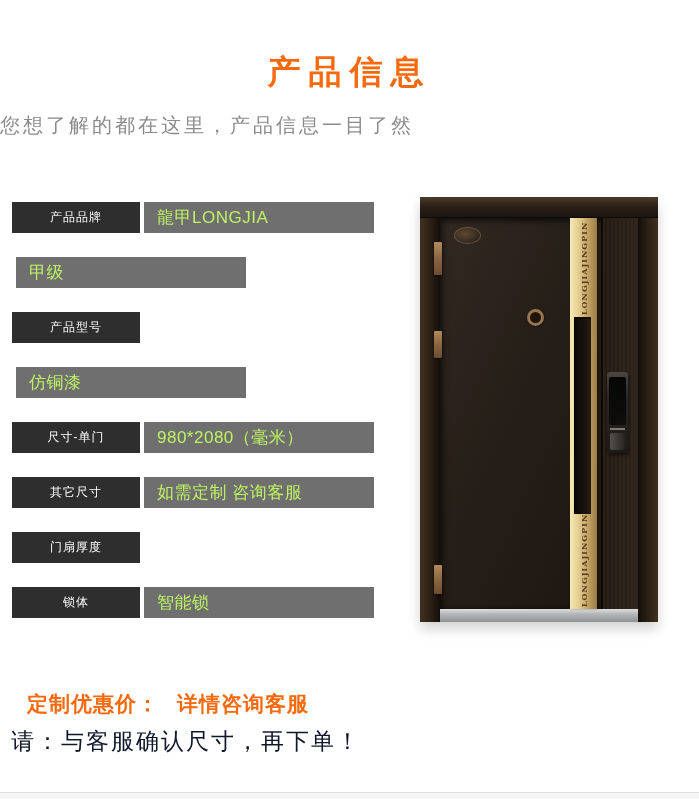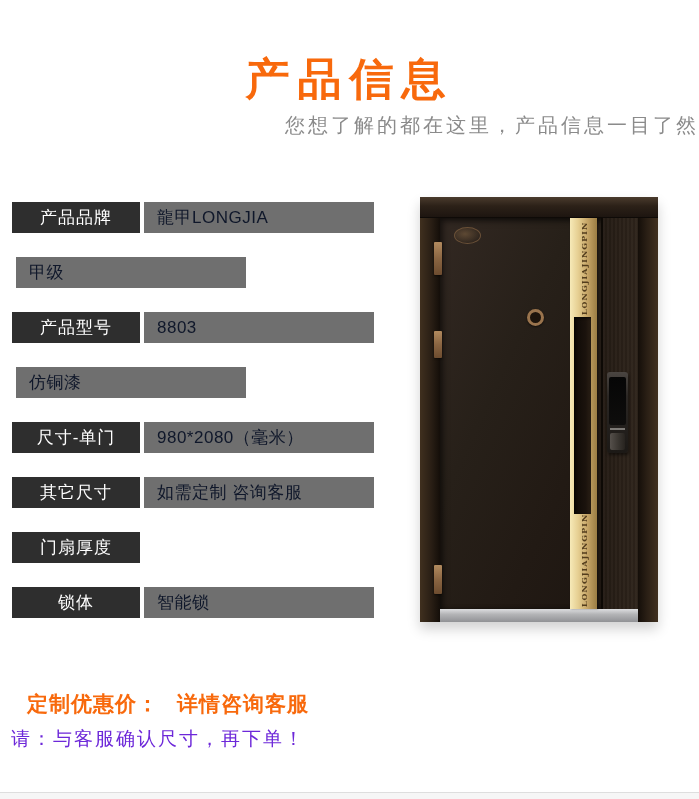--- a/index.html
+++ b/index.html
@@ -1,30 +1,30 @@
 <!DOCTYPE html>
 <html><head>
 <meta charset="utf-8">
 <style>
   * { margin:0; padding:0; box-sizing:border-box; }
   body { background:#ffffff; font-family:"Liberation Sans","DejaVu Sans",sans-serif; }
   .page { position:relative; width:699px; height:799px; background:#fff; overflow:hidden; margin:0 auto; }
 
   
   .page-title { position:absolute; top:50px; left:0; width:100%; text-align:center;
-    font-size:44px; font-weight:bold; color:#f8690c; letter-spacing:8px; }
-  .page-subtitle { position:absolute; top:112px; left:0; width:100%; text-align:right;
+    font-size:33px; font-weight:bold; color:#f8690c; letter-spacing:8px; }
+  .page-subtitle { position:absolute; top:112px; left:0; width:100%; text-align:left;
     font-size:20px; color:#8b8b8b; letter-spacing:3px; }
 
   
   .specs { position:absolute; left:12px; top:202px; width:364px; }
   .spec-row { display:flex; height:31px; margin-bottom:24px; }
-  .spec-label { width:128px; background:#2e2e2e; color:#ffffff; font-size:17px;
+  .spec-label { width:128px; background:#2e2e2e; color:#ffffff; font-size:12px;
     display:flex; align-items:center; justify-content:center; letter-spacing:1px; }
-  .spec-value { width:230px; margin-left:4px; background:#6f6f6f; color:#0f172a; font-size:17px;
+  .spec-value { width:230px; margin-left:4px; background:#6f6f6f; color:#bef264; font-size:17px;
     display:flex; align-items:center; padding-left:13px; letter-spacing:0.5px; }
 
   
   .photo { position:absolute; left:395px; top:185px; width:304px; height:500px; background:#ffffff; }
   .door-frame { position:absolute; left:25px; top:12px; width:238px; height:425px;
     background:#261d16; box-shadow:0 7px 12px rgba(0,0,0,0.18); }
   .lintel { position:absolute; left:0; top:0; width:238px; height:21px;
     background:linear-gradient(180deg,#4a3b2d 0%,#2c2118 45%,#1d1510 100%);
     border-bottom:1px solid #0e0a07; }
   .post { position:absolute; top:0; width:20px; height:425px; }
@@ -70,21 +70,21 @@
   .lock-screen { position:absolute; left:2px; top:5px; width:17px; height:48px; border-radius:2px;
     background:linear-gradient(180deg,#060606 0%,#0e0d0c 100%); }
   .lock-brand-line { position:absolute; left:3px; top:56px; width:15px; height:2px; background:#7d7a76; }
   .lock-handle { position:absolute; left:3px; top:61px; width:15px; height:17px; border-radius:2px;
     background:linear-gradient(90deg,#55504b 0%,#38342f 60%,#27231f 100%); }
 
   
   .price-line { position:absolute; left:27px; top:690px; font-size:21px; font-weight:bold;
     color:#f8690c; letter-spacing:1px; }
   .price-value { margin-left:18px; }
-  .order-note { position:absolute; left:11px; top:726px; font-size:19px; color:#6d28d9; letter-spacing:2px; }
+  .order-note { position:absolute; left:11px; top:726px; font-size:23px; color:#0f172a; letter-spacing:2px; }
   .bottom-divider { position:absolute; left:0; top:792px; width:699px; height:1px; background:#dedede; }
   .bottom-band { position:absolute; left:0; top:793px; width:699px; height:6px; background:#f6f6f6; }
 </style>
 </head>
 <body>
 
 <div class="page">
 
   <div class="page-title">产品信息</div>
   <div class="page-subtitle">您想了解的都在这里，产品信息一目了然</div>
@@ -92,21 +92,20 @@
   <div class="specs">
     <div class="spec-row">
       <div class="spec-label">产品品牌</div>
       <div class="spec-value">龍甲LONGJIA</div>
     </div>
     <div class="spec-row">
       <div class="spec-value">甲级</div>
     </div>
     <div class="spec-row">
       <div class="spec-label">产品型号</div>
-      <div class="spec-value">8803</div>
     </div>
     <div class="spec-row">
       <div class="spec-value">仿铜漆</div>
     </div>
     <div class="spec-row">
       <div class="spec-label">尺寸-单门</div>
       <div class="spec-value">980*2080（毫米）</div>
     </div>
     <div class="spec-row">
       <div class="spec-label">其它尺寸</div>

